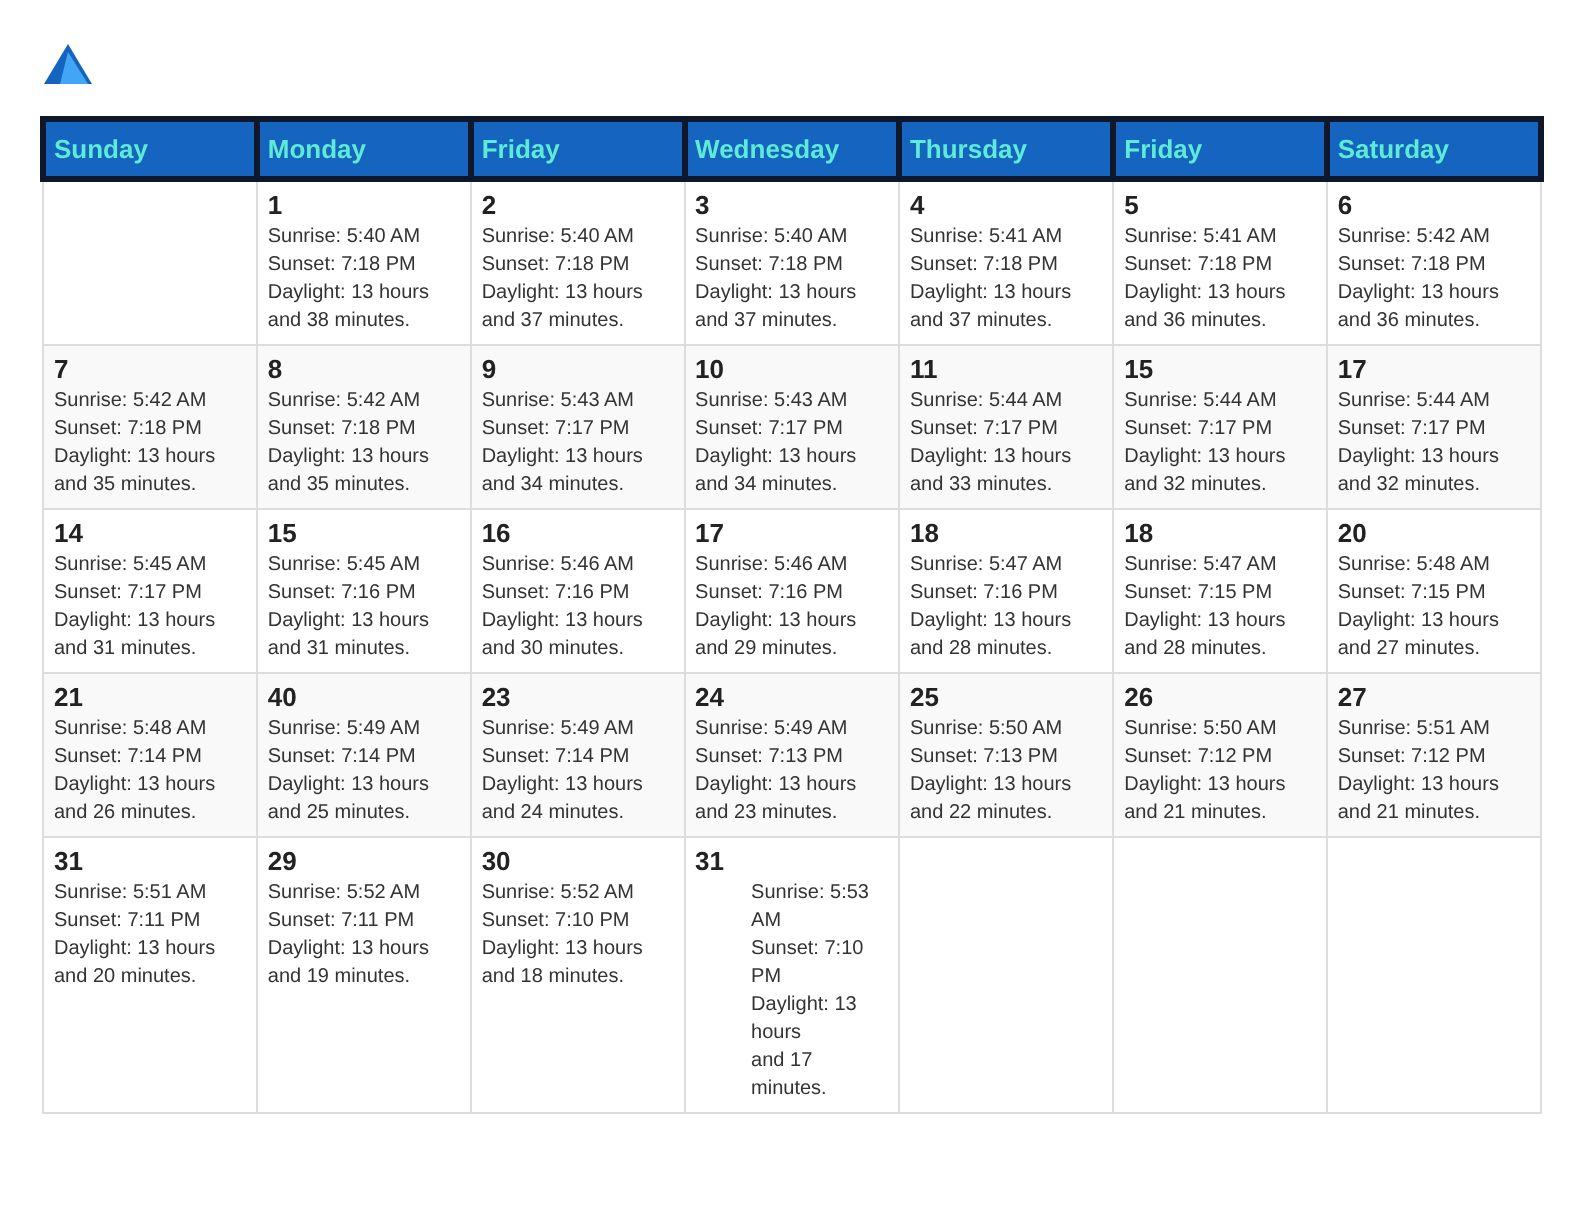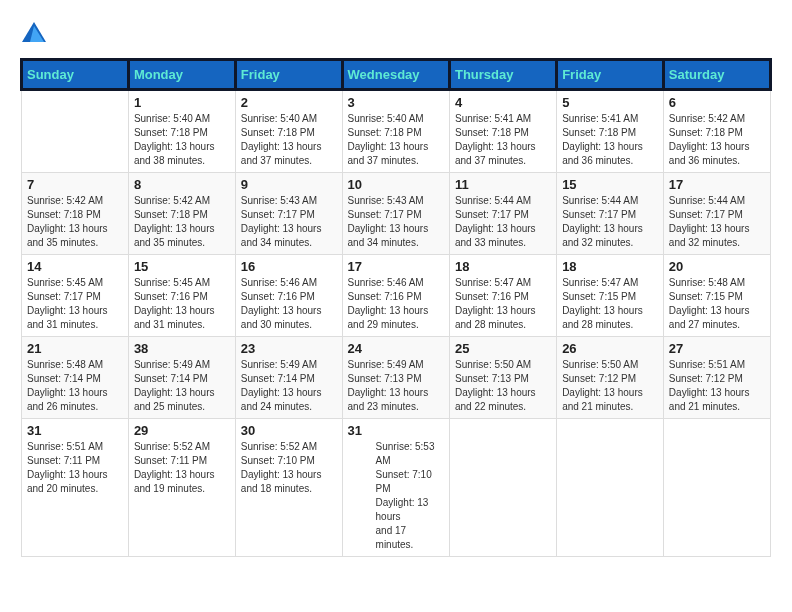--- a/index.html
+++ b/index.html
@@ -279,21 +279,21 @@
       </tr>
       <tr>
         <td>
           <span class="day-number">21</span>
           <div class="day-info" style="white-space: pre-line;">Sunrise: 5:48 AM
 Sunset: 7:14 PM
 Daylight: 13 hours
 and 26 minutes.</div>
         </td>
         <td>
-          <span class="day-number">38</span>
+          <span class="day-number">40</span>
           <div class="day-info" style="white-space: pre-line;">Sunrise: 5:49 AM
 Sunset: 7:14 PM
 Daylight: 13 hours
 and 25 minutes.</div>
         </td>
         <td>
           <span class="day-number">23</span>
           <div class="day-info" style="white-space: pre-line;">Sunrise: 5:49 AM
 Sunset: 7:14 PM
 Daylight: 13 hours

